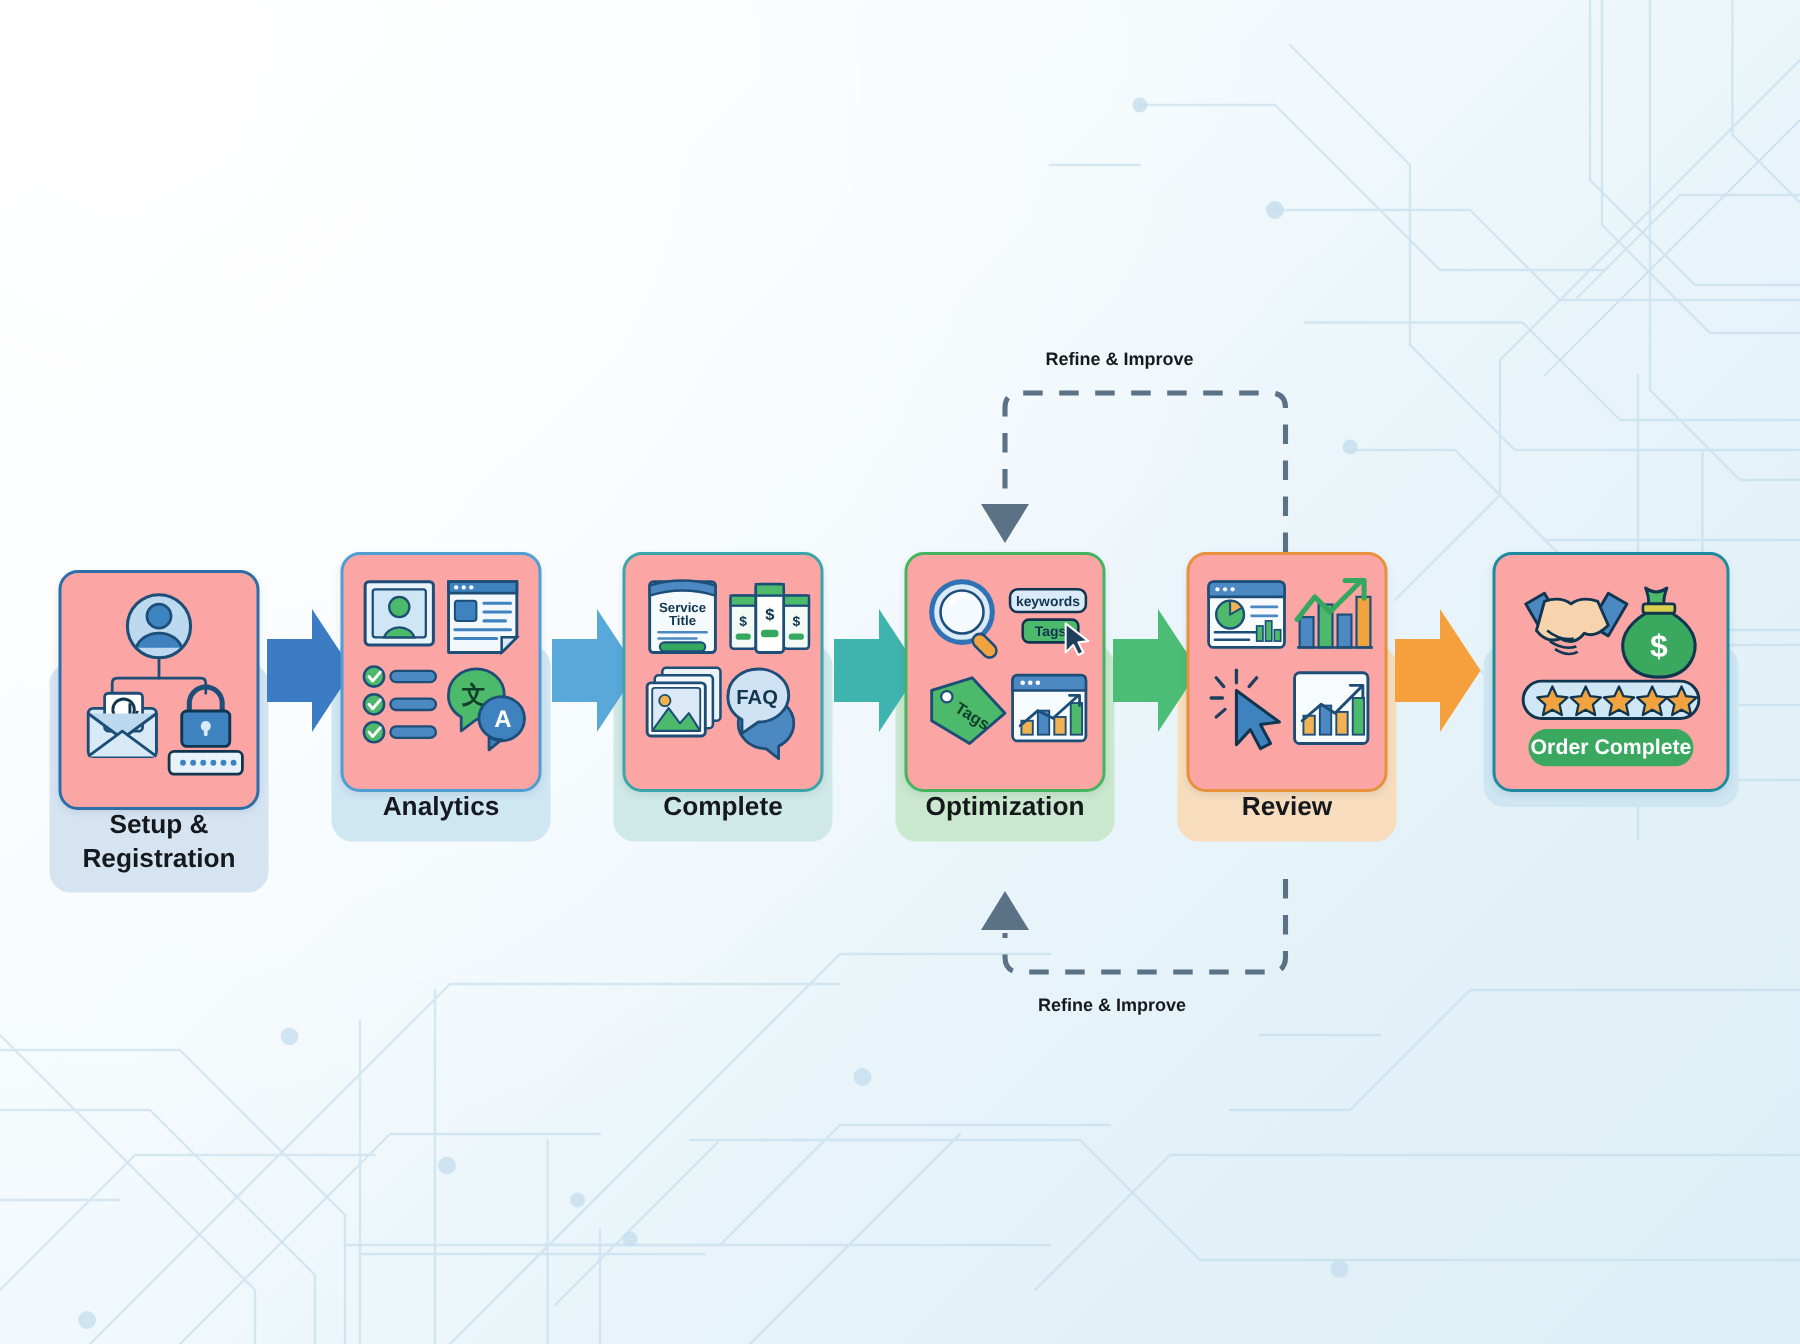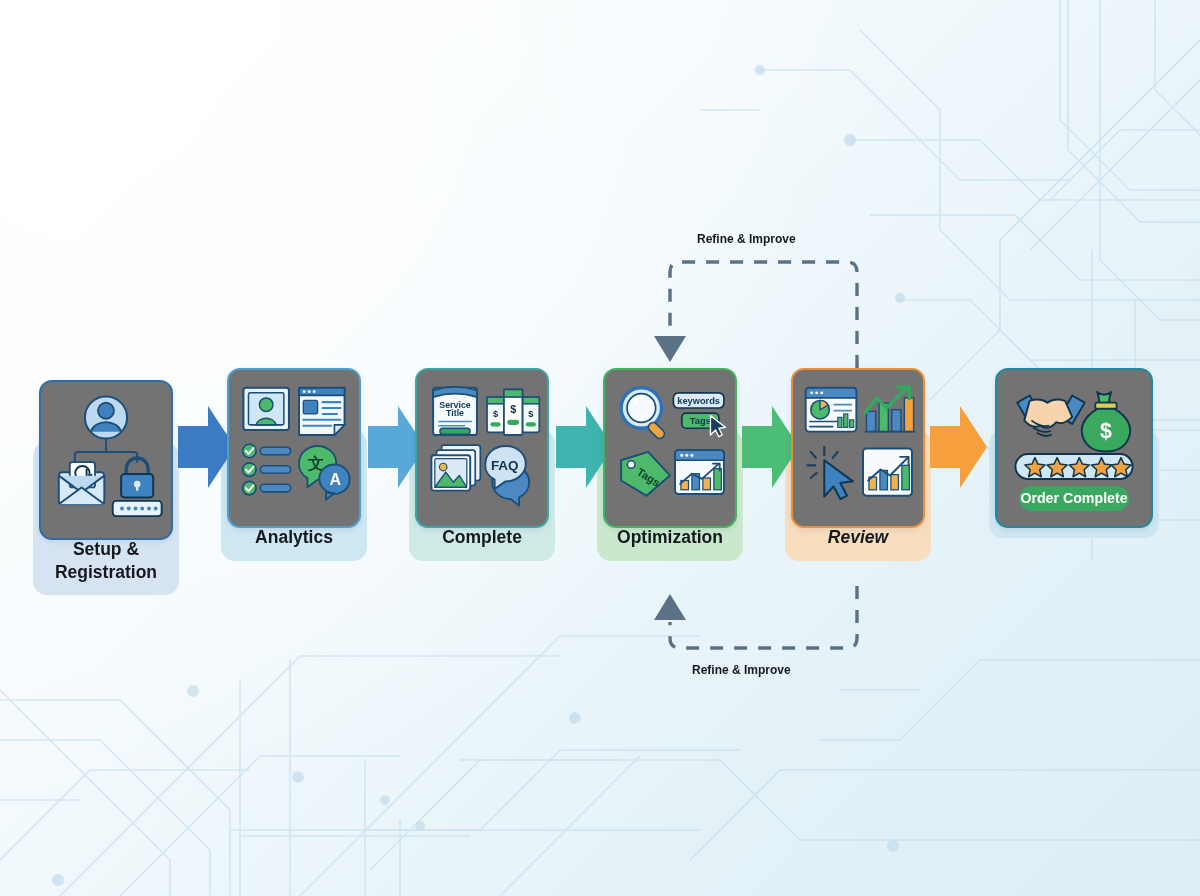--- a/index.html
+++ b/index.html
@@ -24,21 +24,21 @@
   .step-band{
     position:absolute; left:0; top:62px; width:100%;
     border-radius:14px;
     padding:74px 6px 12px 6px;
     text-align:center;
     font-size:17.5px; font-weight:bold; color:#15181c; line-height:1.28;
   }
   .step-card{
     position:absolute; left:6px; top:0; right:6px;
     height:160px;
-    background:#737373;
+    background:#fca5a5;
     border-radius:13px;
     border:2.5px solid #888;
     box-shadow:0 2px 5px rgba(40,70,100,.10);
     z-index:2;
     overflow:hidden;
   }
   .icon-grid{ position:absolute; inset:0; padding:6px; }
 
   
   .conn{ position:absolute; z-index:1; }
@@ -366,21 +366,21 @@
           <rect x="96" y="116" width="9" height="19" fill="#4c89c2" stroke="#1c4e78" stroke-width="1.5"></rect>
           <rect x="109" y="121" width="9" height="14" fill="#f0b252" stroke="#1c4e78" stroke-width="1.5"></rect>
           <rect x="122" y="110" width="9" height="25" fill="#4cb96b" stroke="#1c4e78" stroke-width="1.5"></rect>
           <path d="M82 128 L96 116 L108 122 L128 104" fill="none" stroke="#1c4e78" stroke-width="2.2" stroke-linecap="round" stroke-linejoin="round"></path>
           <path d="M121 104 H129 V112" fill="none" stroke="#1c4e78" stroke-width="2.2" stroke-linecap="round" stroke-linejoin="round"></path>
         </g>
       </svg>
     </div>
   </div>
 
-  <div class="step" style="left:785px; top:368px; width:146px; height:218px;font-style:italic;">
+  <div class="step" style="left:785px; top:368px; width:146px; height:218px;">
     <div class="step-band" style="background:#f7ddbe;">
       <div>5. Gig Analytics</div>
       <div>Review</div>
     </div>
     <div class="step-card" style="border-color:#e8913a;">
       <svg class="icon-grid" viewBox="0 0 140 158">
 
         <g>
           <rect x="8" y="14" width="60" height="52" rx="4" fill="#f7fbfe" stroke="#1c4e78" stroke-width="2.2"></rect>
           <path d="M8 18 q0 -4 4 -4 H64 q4 0 4 4 v8 H8 Z" fill="#4c89c2" stroke="#1c4e78" stroke-width="2"></path>

